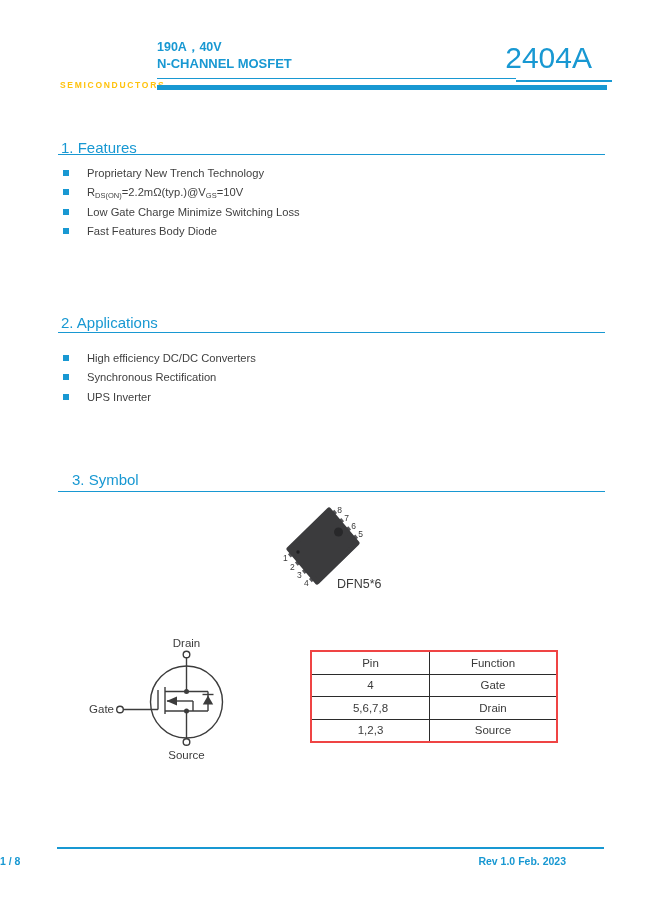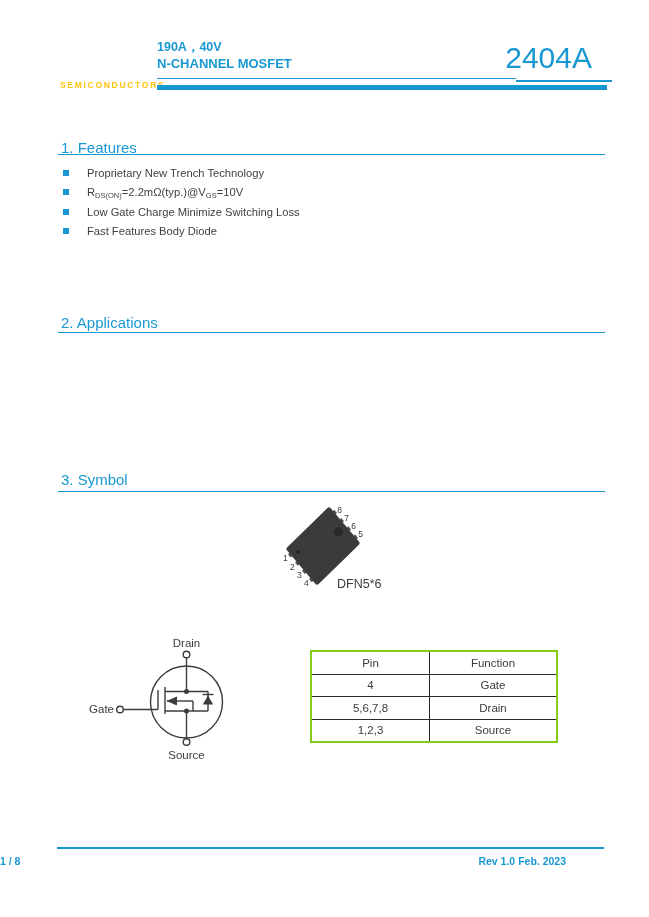--- a/index.html
+++ b/index.html
@@ -29,21 +29,21 @@
   .bullet{width:6px;height:6px;background:#1898D2;margin-right:18px;flex:0 0 auto;}
   .btext{font-size:11.2px;color:#3f3f3f;white-space:nowrap;}
   .sub{font-size:7.5px;position:relative;top:2px;}
 
   
   .pkg-label{position:absolute;left:337px;top:577px;font-size:12.5px;color:#3b3b3b;}
   svg text{font-family:"Liberation Sans", sans-serif;}
 
   
   table.pins{position:absolute;left:310px;top:650px;border-collapse:collapse;
-             border:2px solid #84cc16;table-layout:fixed;width:243px;}
+             border:2px solid #ef4444;table-layout:fixed;width:243px;}
   table.pins td{border:1.5px solid #2b2b2b;height:21.5px;text-align:center;
                 font-size:11.5px;color:#3a3a3a;padding:0;}
   td.c1{width:117px;} td.c2{width:126px;}
 
   
   .f-line{position:absolute;left:57px;top:847px;width:547px;height:2px;background:#1898D2;}
   .f-page{position:absolute;left:0;top:855px;width:620px;text-align:left;
           color:#1898D2;font-size:10.5px;font-weight:bold;}
   .f-rev{position:absolute;left:366px;top:855px;width:200px;text-align:right;
          color:#1898D2;font-size:10.5px;font-weight:bold;}
@@ -79,22 +79,36 @@
     </div>
     <div class="brow">
       <span class="bullet"></span>
       <span class="btext">Fast Features Body Diode</span>
     </div>
   </div>
 
   <div class="sec-title" style="top:314px;">2. Applications</div>
   <div class="sec-rule" style="top:331.5px;"></div>
 
-
-  <div class="sec-title" style="top:471px;">3. Symbol</div>
+  <div class="blist" style="top:348px;">
+    <div class="brow">
+      <span class="bullet"></span>
+      <span class="btext">High efficiency DC/DC Converters</span>
+    </div>
+    <div class="brow">
+      <span class="bullet"></span>
+      <span class="btext">Synchronous Rectification</span>
+    </div>
+    <div class="brow">
+      <span class="bullet"></span>
+      <span class="btext">UPS Inverter</span>
+    </div>
+  </div>
+
+  <div class="sec-title" style="top:471px;margin-left:11px;">3. Symbol</div>
   <div class="sec-rule" style="top:490.5px;"></div>
 
   <svg style="position:absolute;left:265px;top:498px;" width="140" height="100" viewBox="0 0 140 100">
 
     <g stroke="#57575a" stroke-width="4.2">
       <line x1="66.6" y1="16.9" x2="70.7" y2="13.4"></line>
       <line x1="73.6" y1="25.2" x2="77.7" y2="21.7"></line>
       <line x1="80.6" y1="33.4" x2="84.7" y2="29.9"></line>
       <line x1="87.6" y1="41.7" x2="91.7" y2="38.2"></line>
     </g>

